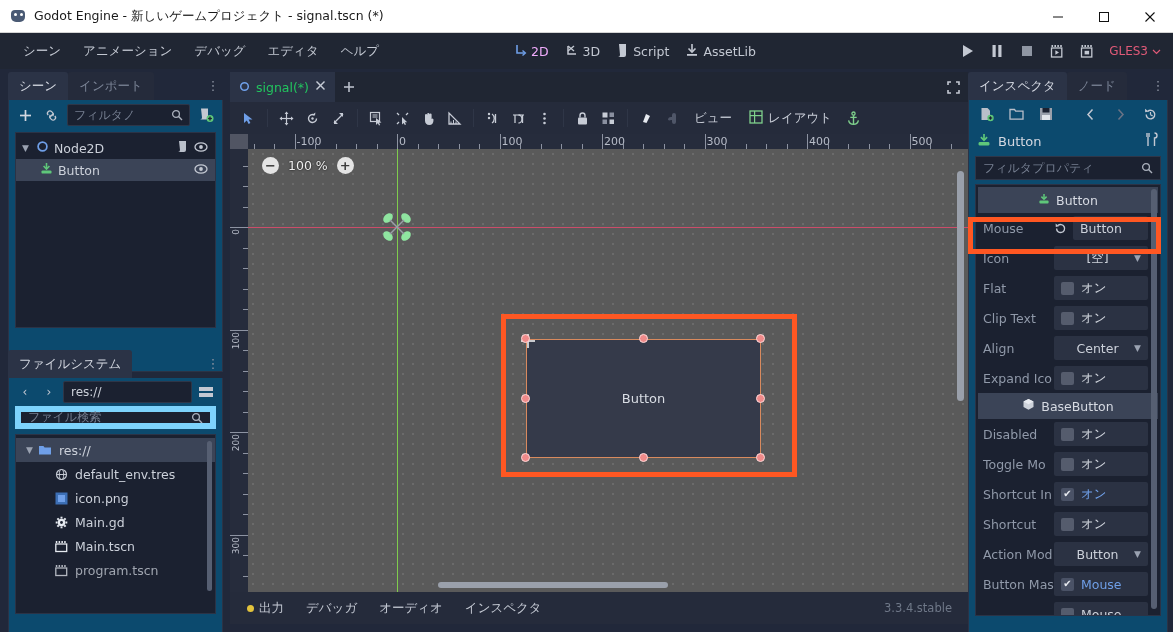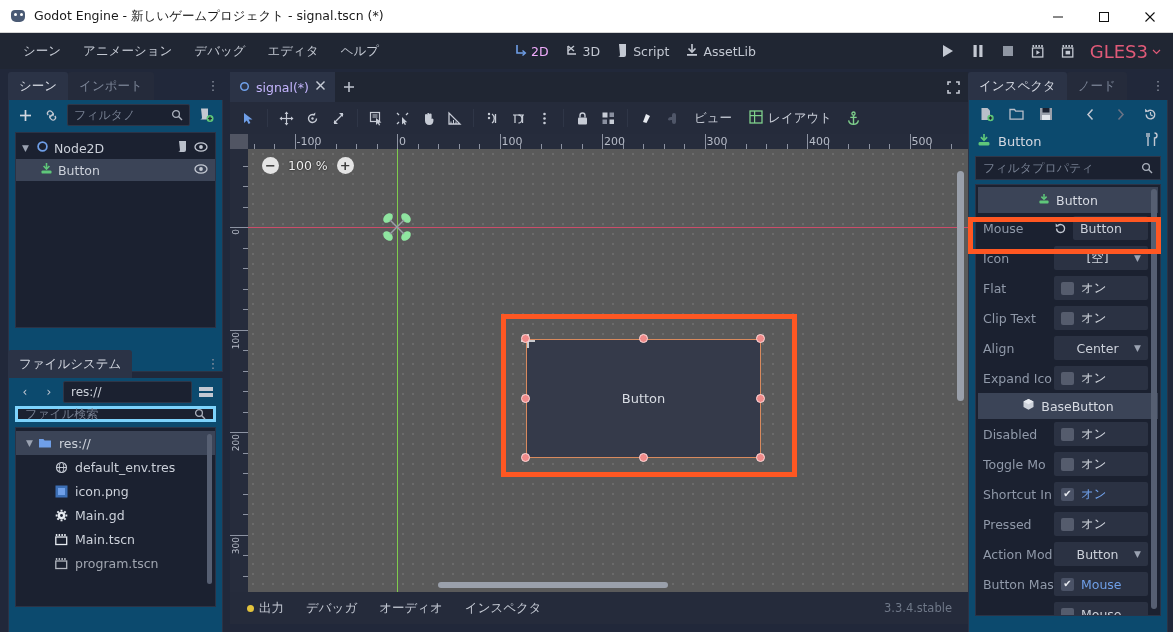--- a/index.html
+++ b/index.html
@@ -40,21 +40,21 @@
     position:absolute; left:0; top:33px; width:1173px; height:36px;
     background:#202633;
     display:flex; align-items:center;
   }
   .menu-item { padding: 0 11px; height:36px; line-height:36px; font-size:12.5px; color:#c3c8d2; }
   .center-tools { position:absolute; left:506px; top:33px; height:36px; display:flex; align-items:center; gap:2px;}
   .ctool { display:flex; align-items:center; gap:4px; padding:3px 7px; border-radius:3px; font-size:12.5px; color:#c3c8d2;}
   .ctool.active { color:#f0abfc; }
   .right-tools { position:absolute; right:8px; top:33px; height:36px; display:flex; align-items:center; gap:2px;}
   .rtool { width:28px;height:26px;display:flex;align-items:center;justify-content:center; }
-  .gles { color:#e05a78; font-size:18px; display:flex; align-items:center; gap:4px; padding-right:4px; padding-left:6px;}
+  .gles { color:#e05a78; font-size:12px; display:flex; align-items:center; gap:4px; padding-right:4px; padding-left:6px;}
 
   
   .panel-tabbar { display:flex; align-items:flex-end; height:28px; }
   .ptab {
     height:28px; line-height:28px; padding:0 11px; font-size:12.5px;
     color:#7b8496; background:#252b3b; border-radius:3px 3px 0 0;
   }
   .ptab.active { background:#2b3346; color:#d3d7e0; }
   .dots { margin-left:auto; width:20px; text-align:center; color:#8a91a0; line-height:28px; font-size:13px;}
 
@@ -74,36 +74,36 @@
   .trow .twist { width:14px; color:#9aa2b1; font-size:9px; }
   .trow .tlabel { margin-left:5px; }
   .trow .tright { margin-left:auto; display:flex; align-items:center; gap:6px; padding-right:7px;}
   .indent { width:18px; }
 
   
   .fs-dock { position:absolute; left:8px; top:350px; width:215px; height:274px; }
   .fs-path { display:flex; align-items:center; height:28px; gap:4px; padding:0 6px;}
   .pathbox { flex:1; height:22px; background:#1b2130; border:1px solid #2e3648; border-radius:2px;
              display:flex;align-items:center;padding:0 7px;color:#ccd1da;font-size:12px;}
-  .fs-search { margin:0 6px; height:16px; background:#1b2130; border:3px solid #7dd3fc;
+  .fs-search { margin:0 6px; height:23px; background:#1b2130; border:6px solid #7dd3fc;
                display:flex;align-items:center;padding:0 7px;color:#767f91;font-size:12px;}
   .fs-search .ftxt{flex:1;}
   .fs-tree { background:#1b2130; border:1px solid #2b3346; margin:5px 6px 6px 6px; height:180px;
              position:relative; overflow:hidden; padding-top:3px;}
   .frow { display:flex; align-items:center; height:24px; padding-left:6px; font-size:12.5px; color:#ccd1da;}
   .frow.sel { background:#3b4457; }
   .frow .fi { width:18px; display:flex; align-items:center; justify-content:center;}
   .frow .flabel{ margin-left:5px; }
   .fs-scroll { position:absolute; right:3px; top:6px; width:5px; height:150px; background:#565f72; border-radius:3px;}
 
   
   .editor { position:absolute; left:230px; top:72px; width:738px; height:552px; }
   .scene-tabbar { height:30px; display:flex; align-items:flex-end; background:#202633; }
   .stab { height:30px; display:flex;align-items:center; gap:6px; padding:0 9px; font-size:12.5px;
-          background:#2b3346; color:#c4b5fd; }
+          background:#2b3346; color:#22c55e; }
   .stab .x { color:#c6ccd6; font-size:12px; }
   .stab-add { width:28px;height:30px; display:flex;align-items:center;justify-content:center;color:#b9bfca;font-size:15px;}
   .stab-expand { margin-left:auto; width:30px;height:30px;display:flex;align-items:center;justify-content:center;}
 
   .canvas-toolbar { height:32px; background:#252b3b; display:flex; align-items:center; padding:0 6px; gap:1px;}
   .ctbtn { width:25px;height:26px; display:flex;align-items:center;justify-content:center; color:#c7ccd6;}
   .ctsep { width:1px;height:18px;background:#39405288; margin:0 5px;}
   .cttext { display:flex;align-items:center;gap:5px; padding:0 8px; height:26px; font-size:12.5px; color:#c7ccd6;}
 
   .viewport-wrap { position:relative; height:458px; background:#2b3346; }
@@ -1020,21 +1020,21 @@
           <div class="pname">Shortcut In</div>
           <div class="pval">
             <span class="cbox on">
                 <span class="tick">✔</span>
               </span>
             <span class="chk-label on">オン</span>
           </div>
         </div>
 
         <div class="prow">
-          <div class="pname">Pressed</div>
+          <div class="pname">Shortcut</div>
           <div class="pval">
             <span class="cbox"></span>
             <span class="chk-label">オン</span>
           </div>
         </div>
 
         <div class="prow">
           <div class="pname">Action Mod</div>
           <div class="pval">
             <span style="flex:1;text-align:center">Button</span>

